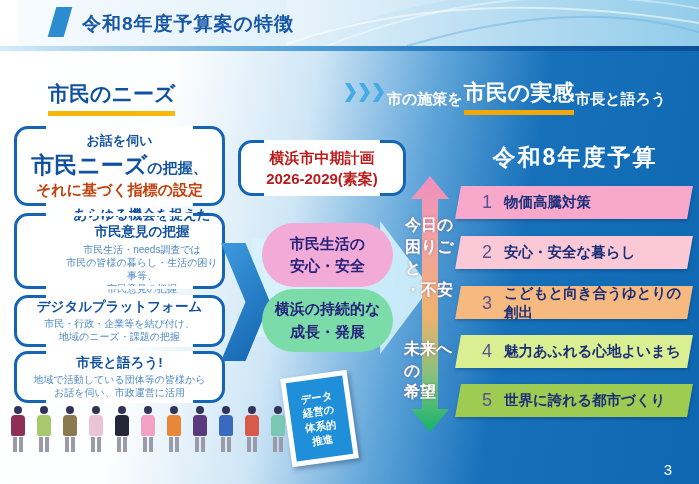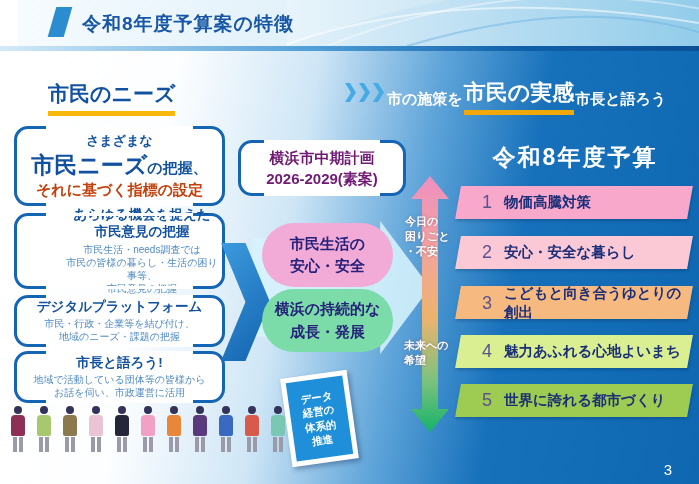--- a/index.html
+++ b/index.html
@@ -37,21 +37,21 @@
           display:flex; flex-direction:column; justify-content:center; align-items:center;
           text-align:center; }
   .bbox::before, .bbox::after { content:''; position:absolute; left:14%; width:72%; height:3px; background:#fff; }
   .bbox::before { top:-3px; } .bbox::after { bottom:-3px; }
   .bb-small { font-size:13px; font-weight:bold; color:#11519f; }
   .bb-line2 { color:#11519f; font-weight:bold; }
   .bb-emph { font-size:23px; } .bb-after { font-size:15px; }
   .bb-line3 { font-size:15px; font-weight:bold; color:#c2410c;font-family:Liberation Mono, monospace; }
   .bb-title { font-size:13.5px; font-weight:bold; color:#11519f; white-space:pre-line; line-height:1.25; }
   .bb-body  { font-size:10px; color:#4e8ac6; white-space:pre-line; line-height:1.3; margin-top:2px; }
-  .plan-text { font-size:15px; font-weight:bold; color:#701a75; white-space:pre-line; line-height:1.4; }
+  .plan-text { font-size:15px; font-weight:bold; color:#b91c1c; white-space:pre-line; line-height:1.4; }
 
   
   .pale-arrow { position:absolute; left:252px; top:221px; width:178px; height:133px; z-index:1;
                 background:rgba(214,242,252,0.88);
                 clip-path:polygon(0 13%,72% 13%,72% 0,100% 50%,72% 100%,72% 87%,0 87%); }
   .dark-chev { position:absolute; left:221px; top:243px; width:49px; height:118px; z-index:2;
                background:linear-gradient(135deg,#3d9ade,#1263af);
                clip-path:polygon(0 0,50% 0,100% 50%,50% 100%,0 100%,50% 50%); }
   .pill { position:absolute; left:262px; width:131px; border-radius:33px; z-index:3;
           display:flex; justify-content:center; align-items:center; text-align:center;
@@ -62,21 +62,21 @@
                background:#fff; padding:5px; transform:rotate(-8deg);
                box-shadow:2px 3px 5px rgba(0,30,70,0.35); }
   .data-card-inner { width:100%; height:100%; background:#1e8fd8; display:flex;
                      justify-content:center; align-items:center; text-align:center;
                      font-size:10.5px; font-weight:bold; color:#fff; white-space:pre-line; line-height:1.35; }
 
   
   .v-arrow { position:absolute; left:411px; top:176px; width:38px; height:256px; z-index:1;
              background:linear-gradient(to bottom,#ee8fc0 0%,#f2a49e 28%,#eeb36e 55%,#7cc27e 80%,#17b269 100%);
              clip-path:polygon(50% 0,100% 9%,71% 9%,71% 91%,100% 91%,50% 100%,0 91%,29% 91%,29% 9%,0 9%); }
-  .axis-label { position:absolute; z-index:2; color:#fff; font-weight:bold; font-size:11px;
+  .axis-label { position:absolute; z-index:2; color:#fff; font-weight:bold; font-size:16px;
                 white-space:pre-line; line-height:1.35; text-shadow:0 0 3px rgba(120,60,90,0.55); }
   .axis-top { left:405px; top:214px; width:56px; }
   .axis-bottom { left:404px; top:338px; width:56px; }
 
   
   .r-title { position:absolute; left:455px; top:142px; width:240px; text-align:center;
              font-size:23px; font-weight:bold; color:#fff; letter-spacing:2px; }
   .banner { position:absolute; left:458px; width:232px; height:33px; transform:skewX(-10deg);
             display:flex; align-items:center; box-shadow:1px 2px 3px rgba(0,30,70,0.25); }
   .banner-in { transform:skewX(10deg); display:flex; align-items:center; gap:12px; padding-left:24px; }
@@ -120,21 +120,21 @@
     <span class="chev"></span>
     <span class="chev"></span>
   </div>
   <div class="lead-right">
     <span class="pre">市の施策を</span>
     <span class="hl">市民の実感</span>
     <span class="post">市長と語ろう</span>
   </div>
 
   <div class="bbox" style="left:14px; top:126px; width:211px; height:80px;">
-    <div class="bb-small">さまざまな</div>
+    <div class="bb-small">お話を伺い</div>
     <div class="bb-line2">
       <span class="bb-emph">市民ニーズ</span><span class="bb-after">の把握、</span>
     </div>
     <div class="bb-line3">それに基づく指標の設定</div>
   </div>
 
   <div class="bbox" style="left:14px; top:213px; width:211px; height:76px;padding-left:45px;">
     <div class="bb-title">あらゆる機会を捉えた
 市民意見の把握</div>
     <div class="bb-body">市民生活・needs調査では

